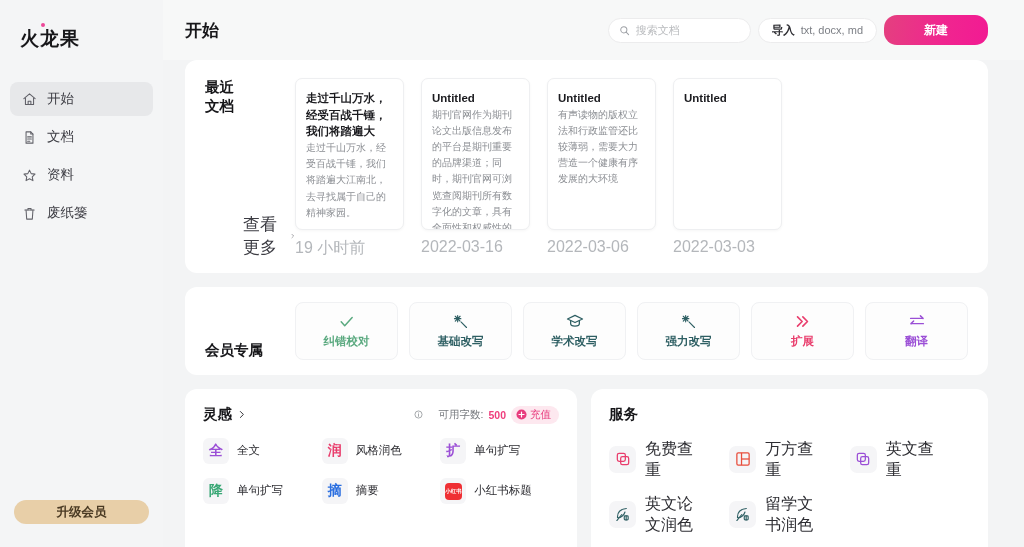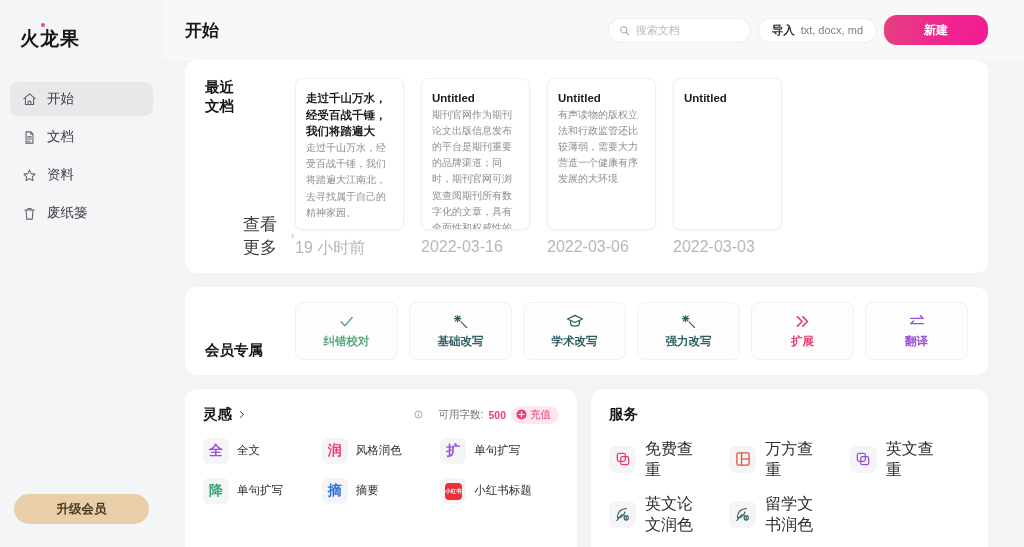--- a/index.html
+++ b/index.html
@@ -34,21 +34,21 @@
     display: flex; align-items: center; gap: 10px;
     height: 34px; padding: 0 12px;
     border-radius: 8px; cursor: pointer;
     color: #3c3c43; font-size: 13.5px;
     margin-bottom: 4px;
   }
   .nav-item.active { background: #e7e8ea; }
   .nav-item .ico { width: 15px; height: 15px; display: block; opacity: .85; }
   .upgrade-wrap { position: absolute; bottom: 23px; left: 0; width: 163px; display: flex; justify-content: center; }
   .upgrade-btn {
-    width: 135px; height: 30px; border-radius: 15px;
+    width: 135px; height: 24px; border-radius: 15px;
     background: #e8cfa8; color: #4a3a23;
     font-size: 12.5px; font-weight: bold;
     display: flex; align-items: center; justify-content: center;
     cursor: pointer; border: none;
     font-family: inherit;
   }
 
   
   .main { flex: 1; display: flex; flex-direction: column; overflow: hidden; background: #f3f4f5; }
   .topbar {

